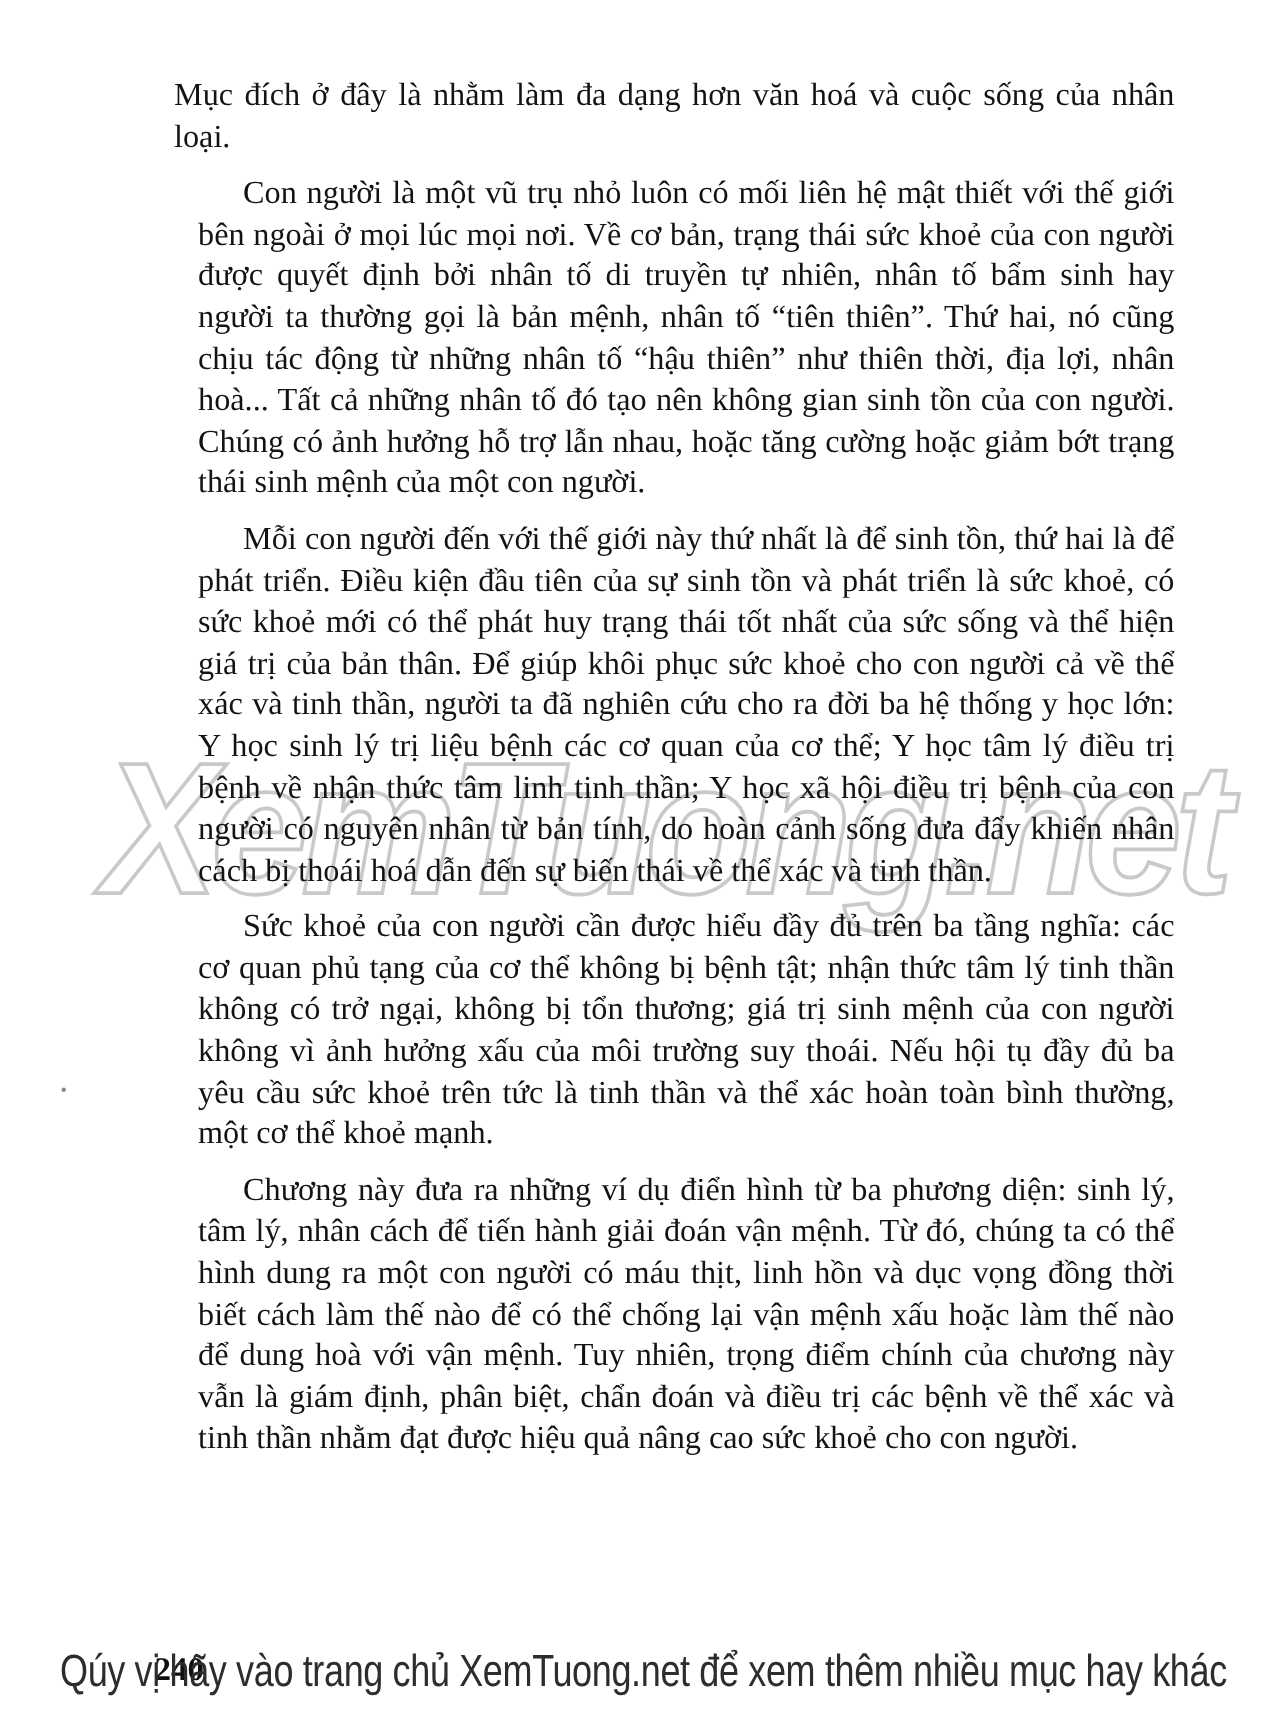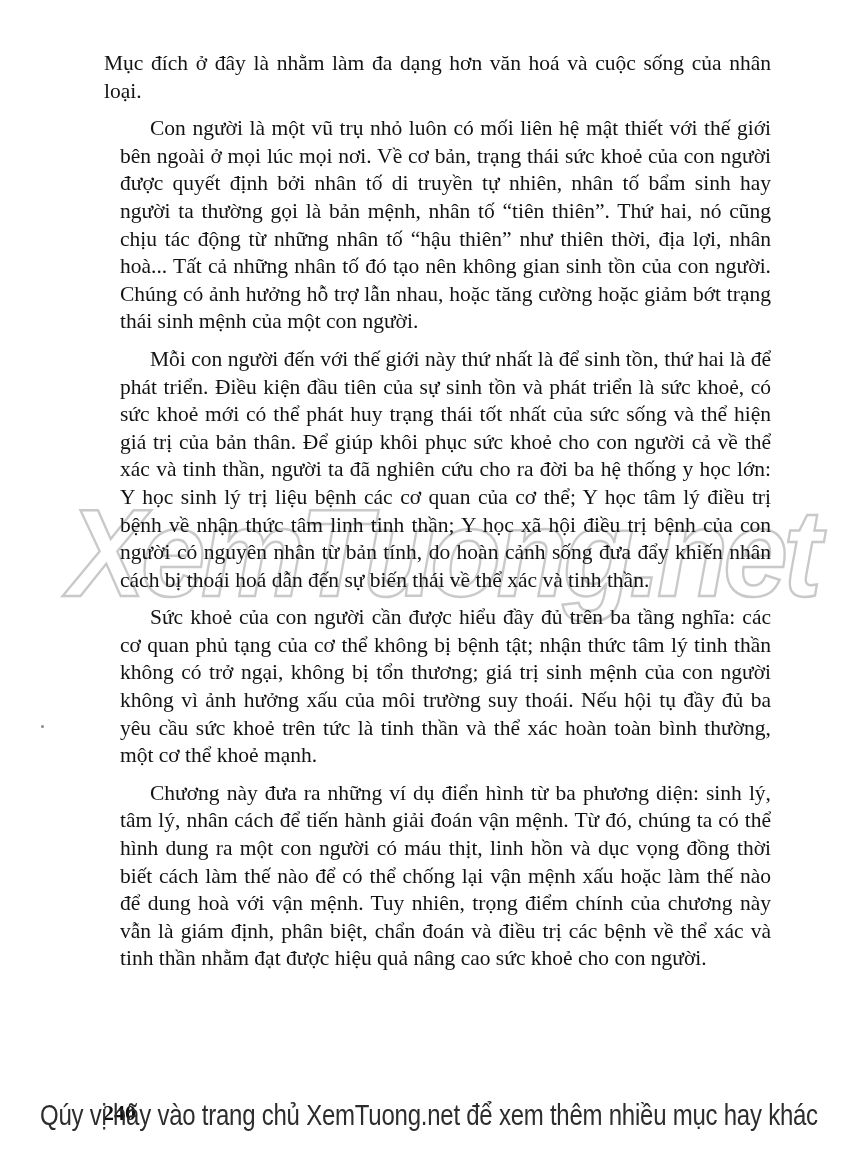--- a/index.html
+++ b/index.html
@@ -29,21 +29,21 @@
     white-space: nowrap;
     color: transparent;
     -webkit-text-stroke: 2.5px #c7c7c7;
     transform: scaleX(0.93);
     transform-origin: left center;
     opacity: 0.95;
     user-select: none;
   }
   .text-block {
     position: absolute;
-    left: 104px;
+    left: 116px;
     top: 50px;
     width: 667px;
     z-index: 1;
     color: #131313;
     font-size: 21.5px;
     line-height: 27.6px;
     text-align: justify;
   }
   .text-block p {
     margin: 0 0 10px 0;

